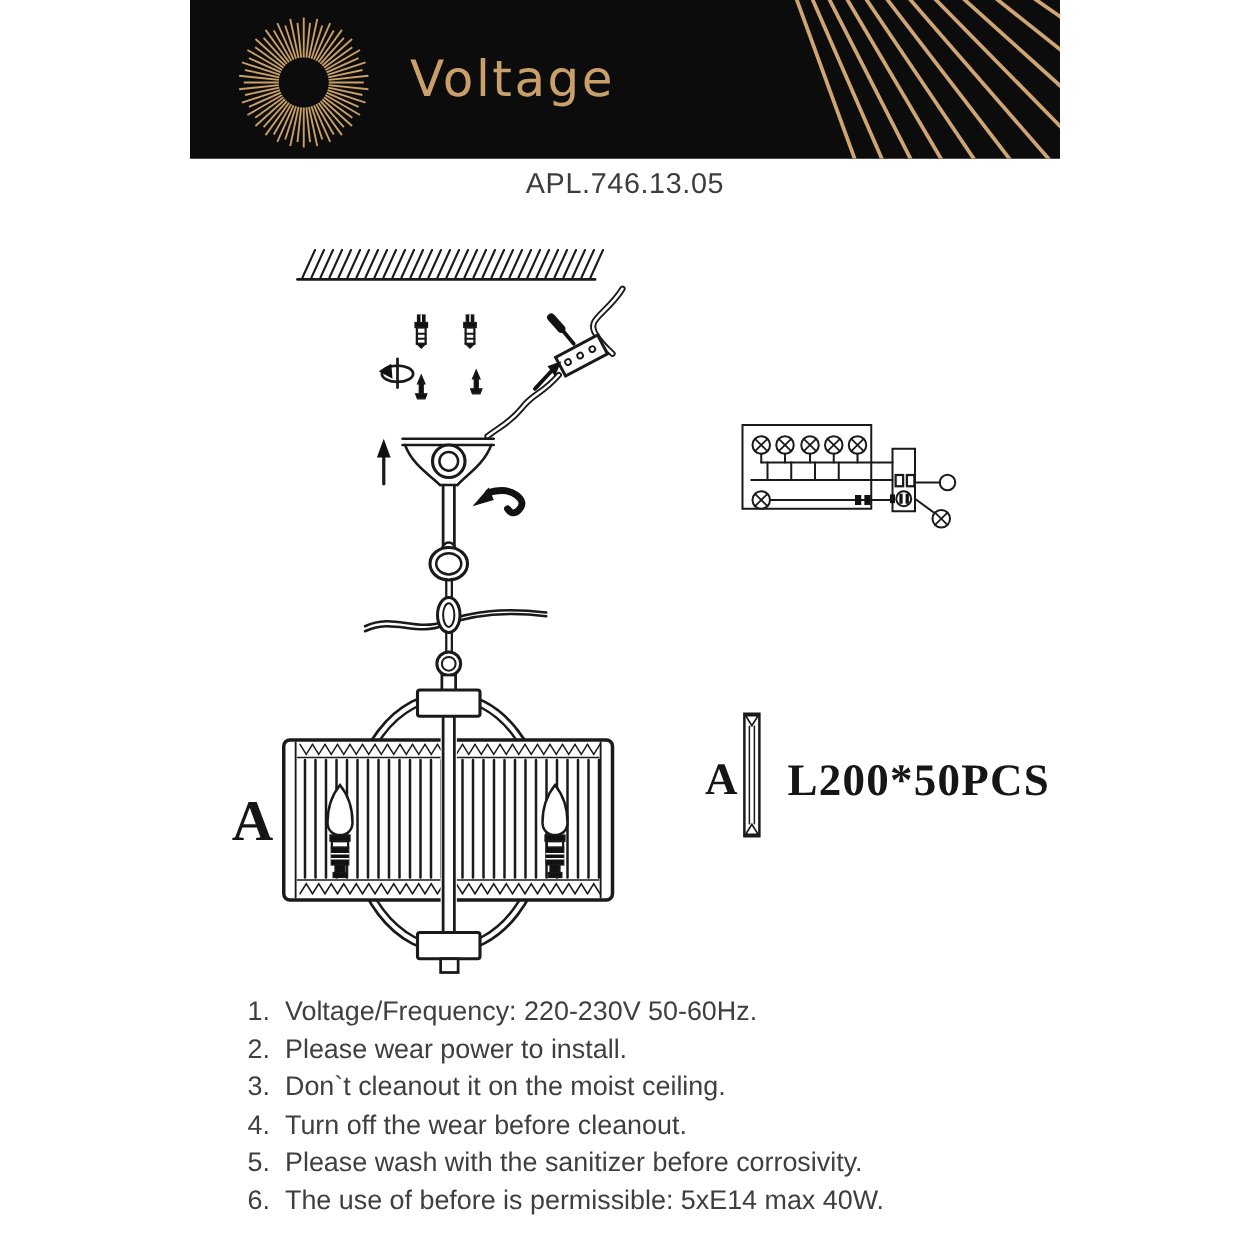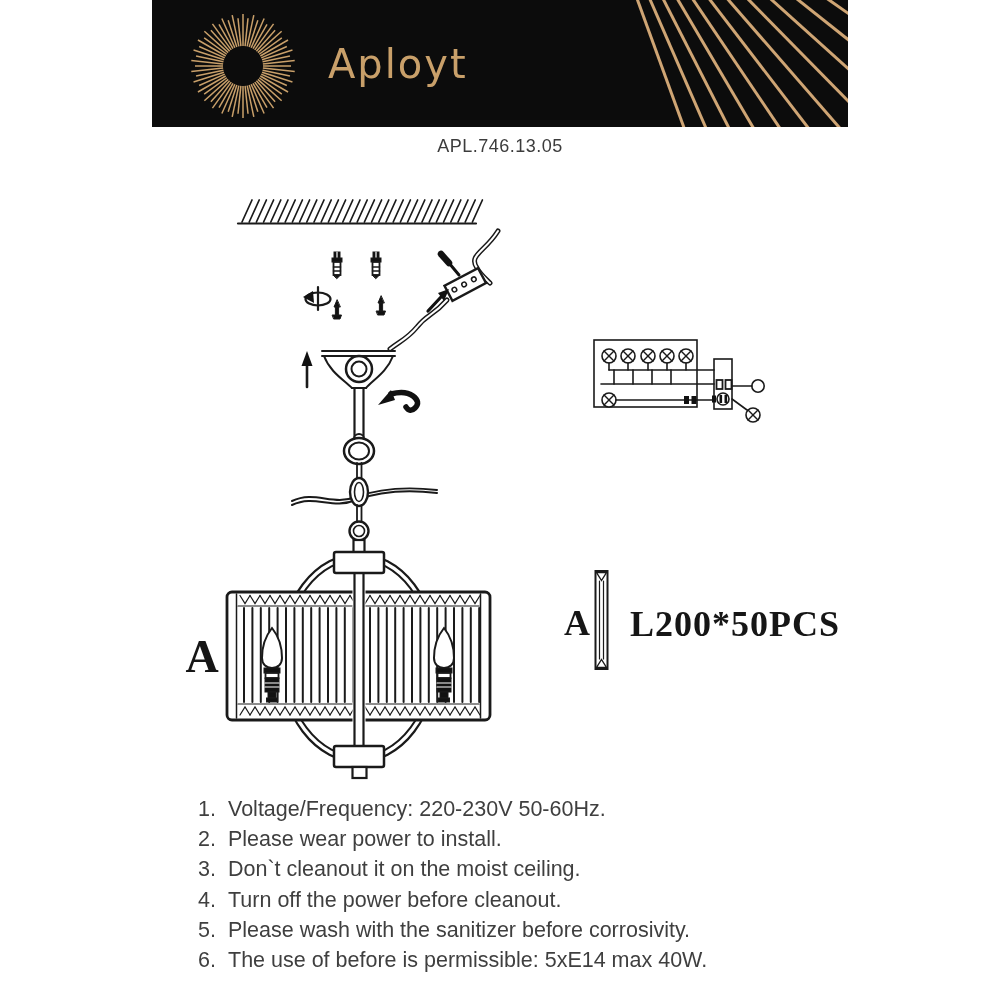--- a/index.html
+++ b/index.html
@@ -5,21 +5,21 @@
   html,body{margin:0;padding:0;}
   body{width:1000px;height:1000px;background:#ffffff;position:relative;overflow:hidden;
        font-family:"Liberation Sans", sans-serif;}
   .banner{position:absolute;left:152px;top:0;width:696px;height:127px;background:#0c0c0c;overflow:hidden;}
   .banner svg{position:absolute;left:0;top:0;}
   .brand{position:absolute;left:176px;top:0;height:127px;display:flex;align-items:center;
          font-family:"DejaVu Sans", sans-serif;font-weight:400;font-size:40px;letter-spacing:2px;
          color:#c9a06a;}
   .titleblock{position:absolute;left:0;top:133px;width:1000px;text-align:center;color:#3c3c3c;}
   .titleblock .h1{font-size:23px;line-height:28px;letter-spacing:0.3px;}
-  .titleblock .h2{font-size:18px;line-height:27px;letter-spacing:0.5px;}
+  .titleblock .h2{font-size:23px;line-height:27px;letter-spacing:0.5px;}
   .art{position:absolute;left:0;top:0;width:1000px;height:1000px;}
   .instructions{position:absolute;left:198px;top:794px;margin:0;padding:0;list-style:none;
                 color:#3f3f3f;font-size:21.5px;}
   .instructions li{display:flex;line-height:30.2px;}
   .instructions .num{width:30px;flex:0 0 30px;}
   .instructions .txt{white-space:nowrap;text-align:center;}
   text.serifA{font-family:"Liberation Serif", serif;font-weight:bold;fill:#161616;}
 </style>
 </head>
 <body>
@@ -95,21 +95,21 @@
         <line x1="420" y1="-180" x2="910.6364850098956" y2="319.2753144079271" stroke="#cfa574" stroke-width="3"></line>
         <line x1="420" y1="-180" x2="879.2413202933551" y2="348.29670615594046" stroke="#cfa574" stroke-width="3"></line>
         <line x1="420" y1="-180" x2="846.1330003061045" y2="375.34733820386464" stroke="#cfa574" stroke-width="3"></line>
         <line x1="420" y1="-180" x2="811.4350324295228" y2="400.32630078852924" stroke="#cfa574" stroke-width="3"></line>
         <line x1="420" y1="-180" x2="775.2768540724929" y2="423.140412309068" stroke="#cfa574" stroke-width="3"></line>
         <line x1="420" y1="-180" x2="737.7933498176828" y2="443.70456693185747" stroke="#cfa574" stroke-width="3"></line>
         <line x1="420" y1="-180" x2="699.1243482476724" y2="461.9420520695868" stroke="#cfa574" stroke-width="3"></line>
         <line x1="420" y1="-180" x2="659.4141003279682" y2="477.78483455013577" stroke="#cfa574" stroke-width="3"></line>
       </g>
   </svg>
-  <div class="brand">Aployt</div>
+  <div class="brand">Voltage</div>
 </div>
 
 <div class="titleblock">
   <div class="h2">APL.746.13.05</div>
 </div>
 
 <svg class="art" viewBox="0 0 1000 1000">
   <g stroke="#1a1a1a" fill="none" stroke-linecap="round">
 
     <g id="hatch">
@@ -443,21 +443,21 @@
   <li>
       <span class="num">2.</span>
       <span class="txt">Please wear power to install.</span>
     </li>
   <li>
       <span class="num">3.</span>
       <span class="txt">Don`t cleanout it on the moist ceiling.</span>
     </li>
   <li>
       <span class="num">4.</span>
-      <span class="txt">Turn off the power before cleanout.</span>
+      <span class="txt">Turn off the wear before cleanout.</span>
     </li>
   <li>
       <span class="num">5.</span>
       <span class="txt">Please wash with the sanitizer before corrosivity.</span>
     </li>
   <li>
       <span class="num">6.</span>
       <span class="txt">The use of before is permissible: 5xE14 max 40W.</span>
     </li>
 </ol>

